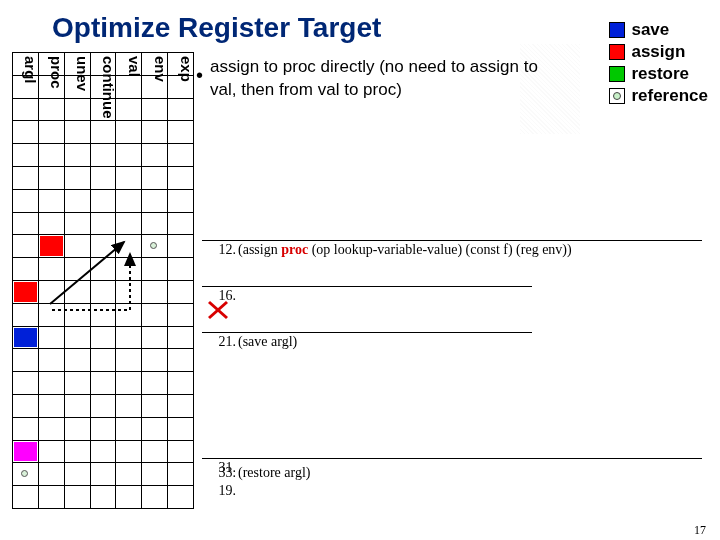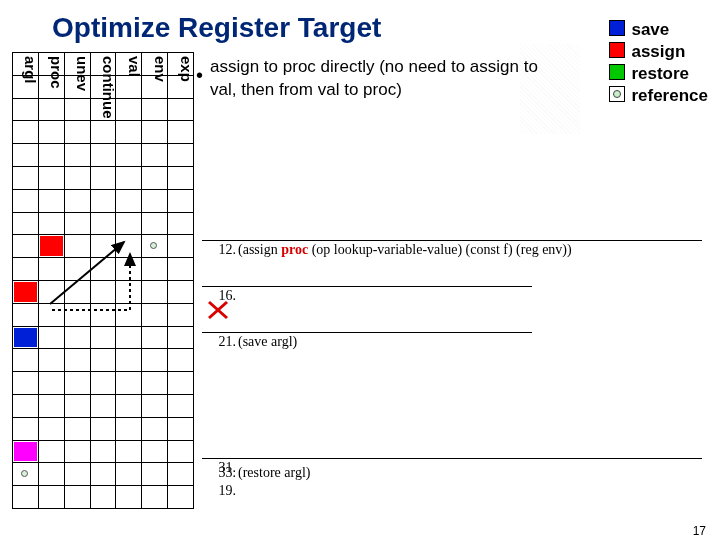--- a/index.html
+++ b/index.html
@@ -1,21 +1,21 @@
 <!DOCTYPE html>
 <html><head>
 <meta charset="utf-8">
 <style>
   * { box-sizing: border-box; margin: 0; padding: 0; }
   body { font-family: Arial, sans-serif; width: 720px; height: 540px; position: relative; background: #fff; overflow: hidden; }
   
   .title { font-size: 28px; font-weight: bold; color: #002775; padding: 12px 0 6px 52px; }
   
   .legend { position: absolute; top: 20px; right: 12px; font-size: 17px; font-weight: bold; color: #000; }
-  .legend-row { display: flex; align-items: flex-start; gap: 6px; margin-bottom: 2px; }
+  .legend-row { display: flex; align-items: center; gap: 6px; margin-bottom: 2px; }
   .legend-box { width: 16px; height: 16px; border: 1.5px solid #000; flex-shrink: 0; }
   .lb-blue { background: #0020d8; }
   .lb-red { background: #ff0000; }
   .lb-green { background: #00c800; }
   .lb-dot { background: #fff; position: relative; }
   .lb-dot::after { content: ""; position: absolute; width: 6px; height: 6px; border-radius: 50%; background: #c8f0c8; border: 1px solid #444; top: 3px; left: 3px; }
   
   .main { position: absolute; top: 52px; left: 12px; right: 12px; bottom: 10px; }
   
   .grid { position: absolute; top: 0; left: 0; width: 182px; }
@@ -37,21 +37,21 @@
   .cell-fill { position: absolute; top: 1px; left: 1px; right: 1px; bottom: 1px; }
   .cf-red { background: #ff0000; }
   .cf-blue { background: #0020d8; }
   .cf-mag { background: #ff00ff; }
   .small-dot { position: absolute; width: 7px; height: 7px; border-radius: 50%; background: #d8f0d8; border: 1px solid #555; top: 7px; left: 8px; }
   
   .arrow-svg { position: absolute; pointer-events: none; }
   .xmark { position: absolute; font-size: 20px; font-weight: bold; color: #d80000; }
   .xmark svg { display: block; }
   
-  .page-num { position: absolute; bottom: 2px; right: 14px; font-size: 12px; font-family: Liberation Sans, sans-serif; }
+  .page-num { position: absolute; bottom: 2px; right: 14px; font-size: 12px; font-family: Liberation Serif, serif; }
   
   .dither-overlay { position: absolute; top: 44px; left: 520px; width: 60px; height: 90px; background: repeating-linear-gradient(45deg, rgba(0,0,0,0.02), rgba(0,0,0,0.02) 1px, transparent 1px, transparent 3px); pointer-events: none; }
 </style>
 </head>
 <body>
 
 <div class="title">Optimize Register Target</div>
 
 <div class="legend">
   <div class="legend-row">

